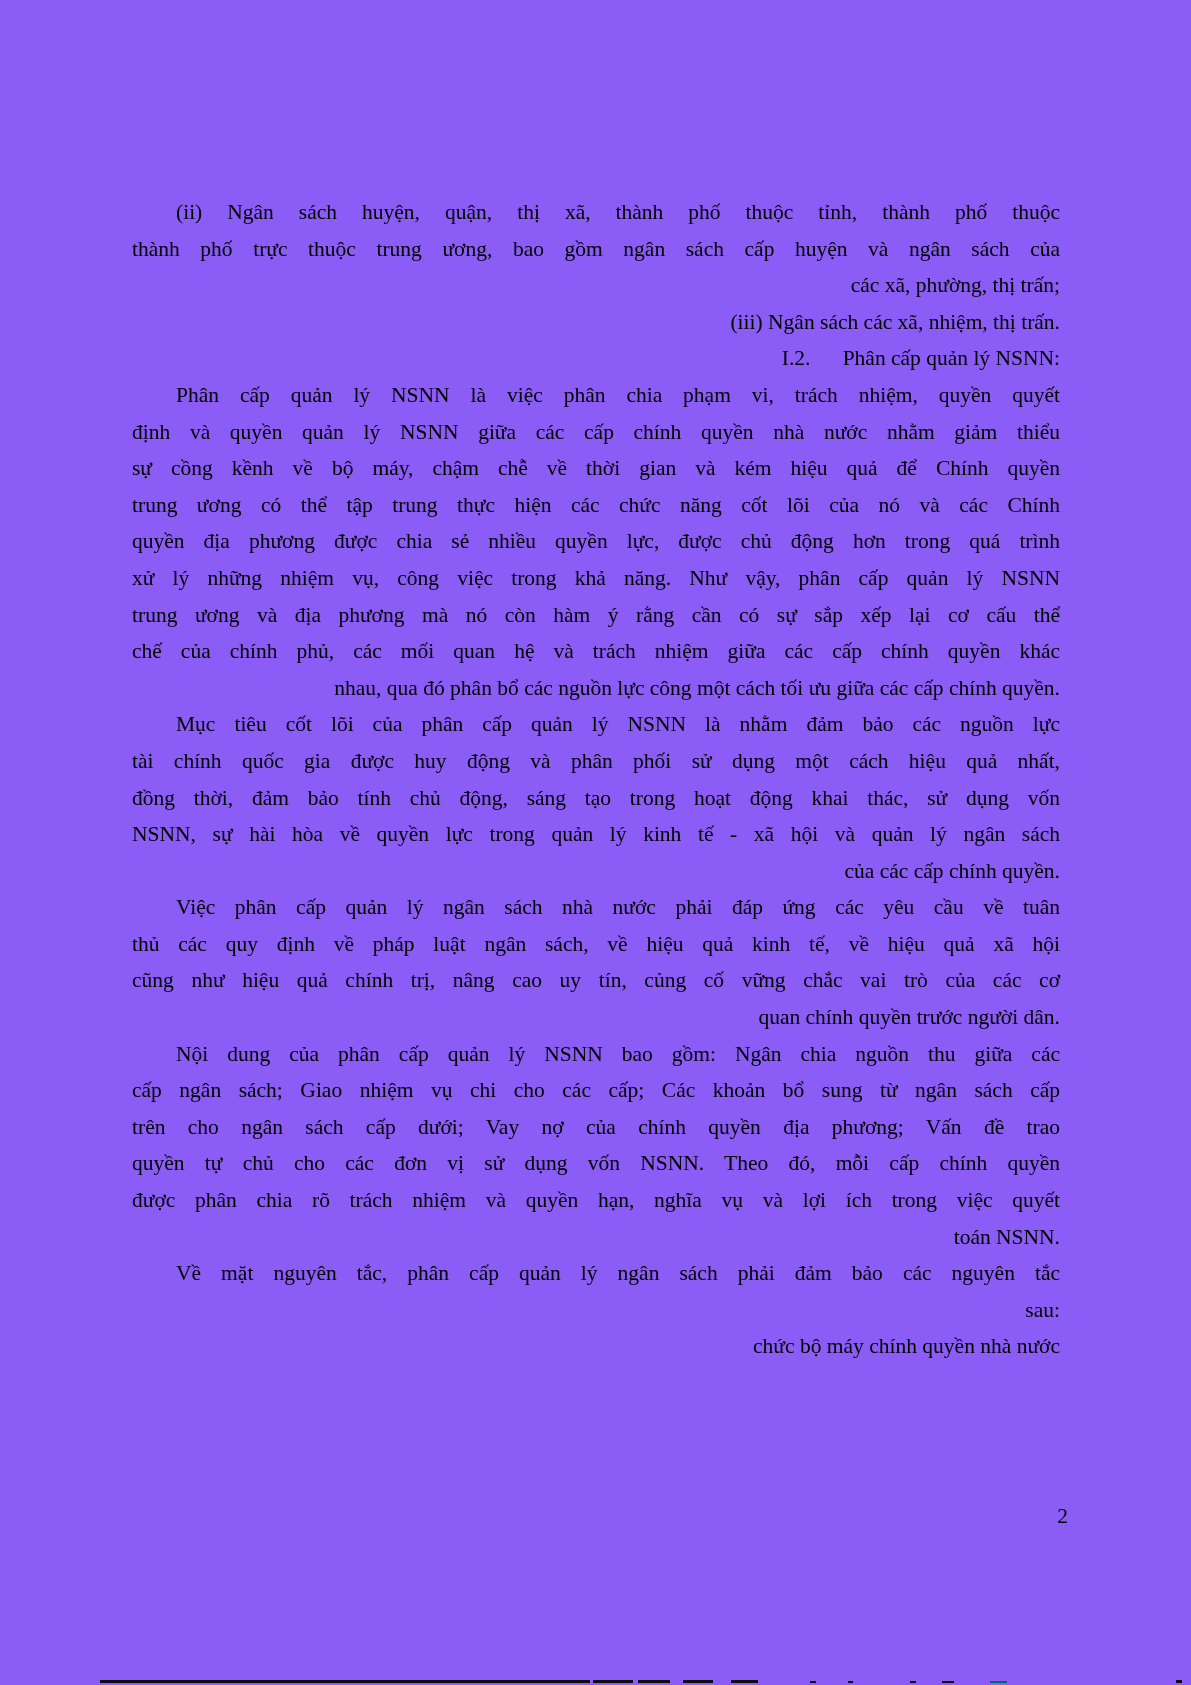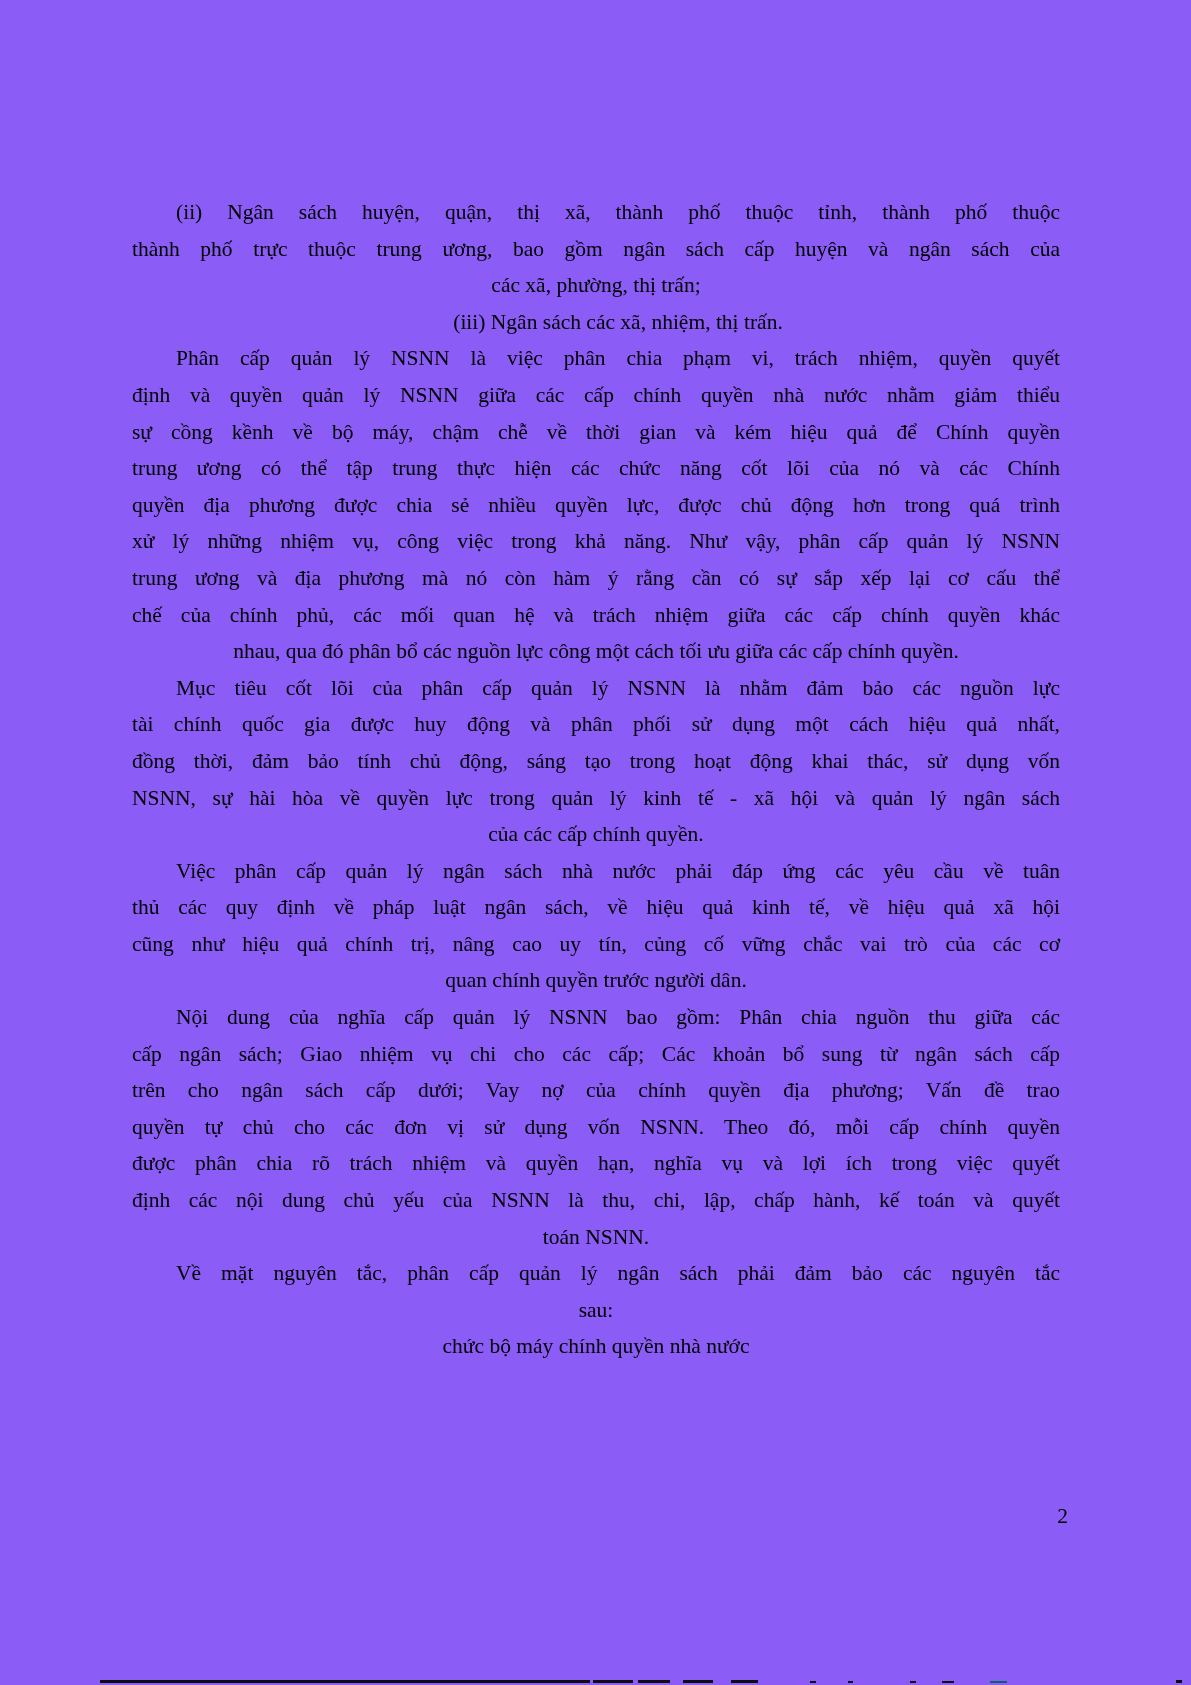--- a/index.html
+++ b/index.html
@@ -20,21 +20,21 @@
     position: absolute;
     left: 132px;
     top: 194px;
     width: 928px;
     font-size: 21.5px;
     line-height: 36.6px;
     color: #000000;
   }
   .paragraph { margin: 0; padding: 0; }
   .line {
-    text-align: center;
+    text-align: right;
     white-space: normal;
   }
   
   .line.jl {
     text-align: justify;
     text-align-last: justify;
   }
   .line.first { text-indent: 44px; }
   #page-number {
     position: absolute;
@@ -57,20 +57,23 @@
   <div id="doc-body">
       <div class="paragraph">
         <div class="line first jl">(ii) Ngân sách huyện, quận, thị xã, thành phố thuộc tỉnh, thành phố thuộc</div>
         <div class="line jl">thành phố trực thuộc trung ương, bao gồm ngân sách cấp huyện và ngân sách của</div>
         <div class="line">các xã, phường, thị trấn;</div>
       </div>
       <div class="paragraph">
         <div class="line first">(iii) Ngân sách các xã, nhiệm, thị trấn.</div>
       </div>
       <div class="paragraph">
+        <div class="line first">I.2.&nbsp;&nbsp;&nbsp;&nbsp;&nbsp;&nbsp;Phân cấp quản lý NSNN:</div>
+      </div>
+      <div class="paragraph">
         <div class="line first jl">Phân cấp quản lý NSNN là việc phân chia phạm vi, trách nhiệm, quyền quyết</div>
         <div class="line jl">định và quyền quản lý NSNN giữa các cấp chính quyền nhà nước nhằm giảm thiểu</div>
         <div class="line jl">sự cồng kềnh về bộ máy, chậm chễ về thời gian và kém hiệu quả để Chính quyền</div>
         <div class="line jl">trung ương có thể tập trung thực hiện các chức năng cốt lõi của nó và các Chính</div>
         <div class="line jl">quyền địa phương được chia sẻ nhiều quyền lực, được chủ động hơn trong quá trình</div>
         <div class="line jl">xử lý những nhiệm vụ, công việc trong khả năng. Như vậy, phân cấp quản lý NSNN</div>
         <div class="line jl">trung ương và địa phương mà nó còn hàm ý rằng cần có sự sắp xếp lại cơ cấu thể</div>
         <div class="line jl">chế của chính phủ, các mối quan hệ và trách nhiệm giữa các cấp chính quyền khác</div>
         <div class="line">nhau, qua đó phân bổ các nguồn lực công một cách tối ưu giữa các cấp chính quyền.</div>
       </div>
@@ -81,26 +84,25 @@
         <div class="line jl">NSNN, sự hài hòa về quyền lực trong quản lý kinh tế - xã hội và quản lý ngân sách</div>
         <div class="line">của các cấp chính quyền.</div>
       </div>
       <div class="paragraph">
         <div class="line first jl">Việc phân cấp quản lý ngân sách nhà nước phải đáp ứng các yêu cầu về tuân</div>
         <div class="line jl">thủ các quy định về pháp luật ngân sách, về hiệu quả kinh tế, về hiệu quả xã hội</div>
         <div class="line jl">cũng như hiệu quả chính trị, nâng cao uy tín, củng cố vững chắc vai trò của các cơ</div>
         <div class="line">quan chính quyền trước người dân.</div>
       </div>
       <div class="paragraph">
-        <div class="line first jl">Nội dung của nghĩa cấp quản lý NSNN bao gồm: Phân chia nguồn thu giữa các</div>
+        <div class="line first jl">Nội dung của phân cấp quản lý NSNN bao gồm: Ngân chia nguồn thu giữa các</div>
         <div class="line jl">cấp ngân sách; Giao nhiệm vụ chi cho các cấp; Các khoản bổ sung từ ngân sách cấp</div>
         <div class="line jl">trên cho ngân sách cấp dưới; Vay nợ của chính quyền địa phương; Vấn đề trao</div>
         <div class="line jl">quyền tự chủ cho các đơn vị sử dụng vốn NSNN. Theo đó, mỗi cấp chính quyền</div>
         <div class="line jl">được phân chia rõ trách nhiệm và quyền hạn, nghĩa vụ và lợi ích trong việc quyết</div>
-        <div class="line jl">định các nội dung chủ yếu của NSNN là thu, chi, lập, chấp hành, kế toán và quyết</div>
         <div class="line">toán NSNN.</div>
       </div>
       <div class="paragraph">
         <div class="line first jl">Về mặt nguyên tắc, phân cấp quản lý ngân sách phải đảm bảo các nguyên tắc</div>
         <div class="line">sau:</div>
       </div>
       <div class="paragraph">
         <div class="line">chức bộ máy chính quyền nhà nước</div>
       </div>
     </div>

